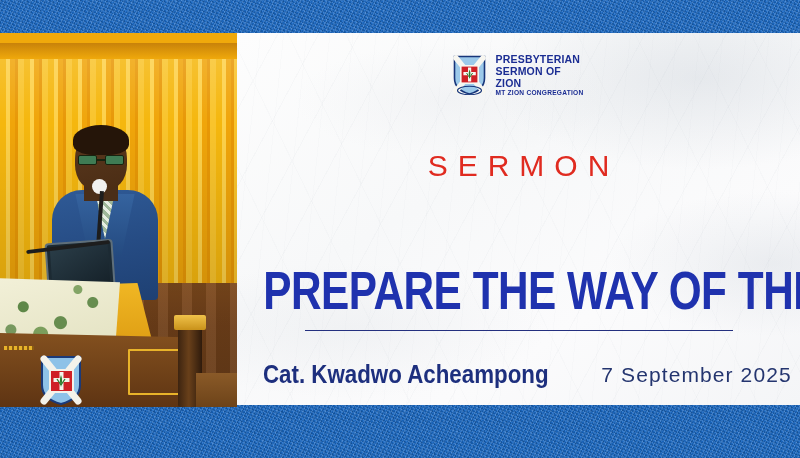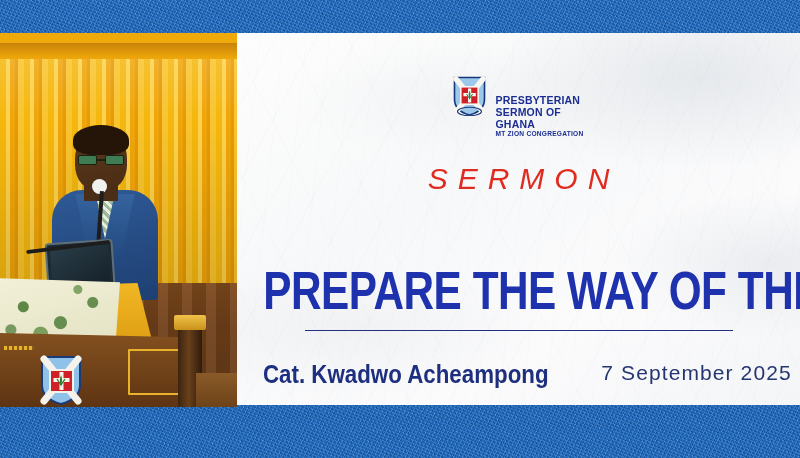--- a/index.html
+++ b/index.html
@@ -39,38 +39,37 @@
       repeating-linear-gradient(64deg, rgba(160,170,182,.045) 0 1px, rgba(255,255,255,0) 1px 52px),
       repeating-linear-gradient(96deg, rgba(168,176,188,.035) 0 1px, rgba(255,255,255,0) 1px 23px);
   }
 
   
   #logo-block {
     position:absolute; left:0; right:0; top:21px;
     display:flex; align-items:center; justify-content:center; gap:9px;
   }
   #crest { width:33px; height:40px; flex:0 0 auto; }
-  #logo-text { line-height:1.0;margin-top:41px; }
+  #logo-text { line-height:1.0; }
   #logo-text .l {
     font-size:10.5px; font-weight:bold; color:#1b2d93;
     letter-spacing:.2px; display:block; margin-bottom:1.5px;
   }
   #logo-text .sub {
     font-size:6.6px; font-weight:bold; color:#1b2d93;
     letter-spacing:.25px; display:block; margin-top:1px;
   }
 
   
   #sermon {
-    position:absolute; left:0; right:0; top:129px;
+    position:absolute; left:0; right:0; top:116px;
     text-align:center;
     font-size:30px; font-weight:400; color:#e02b20;
     letter-spacing:10px; text-indent:10px;
     font-family:"Liberation Sans", sans-serif;
-    font-style:italic;
   }
 
   
   #title {
     position:absolute; left:10px; right:10px; top:231px;
     text-align:center;
     font-family:"Liberation Sans Narrow","Liberation Sans", sans-serif;
     font-size:45px; font-weight:bold; color:#1f32ae;
     letter-spacing:-0.5px;
     transform:scaleX(.94) scaleY(1.18);
@@ -81,21 +80,21 @@
 
   
   #divider {
     position:absolute; left:68px; width:428px; top:297px; height:1px;
     background:#24307f;
   }
 
   
   #footer {
     position:absolute; left:26px; right:22px; top:328px;
-    display:flex; align-items:flex-start; justify-content:space-between;gap:44px;
+    display:flex; align-items:center; justify-content:space-between;gap:44px;
   }
   #speaker {
     font-family:"Liberation Sans Narrow","Liberation Sans", sans-serif;
     font-size:23px; font-weight:bold; color:#1d2f7e;
     transform:scaleY(1.14) scaleX(.97); transform-origin:left center;
     white-space:nowrap;
   }
   #date {
     font-size:21px; font-weight:400; color:#24356f;
     letter-spacing:1.1px; white-space:nowrap;
@@ -320,21 +319,21 @@
       <rect x="7" y="10" width="19" height="19" fill="#f7f6f0"></rect>
       <rect x="8.6" y="11.6" width="15.8" height="15.8" fill="#cf2026"></rect>
       <path d="M15 12.4 h3.2 v4.6 h4.6 v3.2 h-4.6 v6.2 h-3.2 v-6.2 h-4.6 v-3.2 h4.6 z" fill="#f7f6f0"></path>
       <path d="M16.6 14.6 q-1.6 4 0 9.4 q1.6 -5.6 0 -9.4 Z" fill="#2c7a2c"></path>
       <path d="M13.6 18 q1.6 2.4 3 4.6 M19.6 18 q-1.6 2.4 -3 4.6" stroke="#2c7a2c" stroke-width="1" fill="none"></path>
       <ellipse cx="16.5" cy="35.5" rx="12" ry="4.2" fill="none" stroke="#17357a" stroke-width="1.1"></ellipse>
     </svg>
     <div id="logo-text">
       <span class="l">PRESBYTERIAN</span>
       <span class="l">SERMON OF</span>
-      <span class="l">GHANA</span>
+      <span class="l">ZION</span>
       <span class="sub">MT ZION CONGREGATION</span>
     </div>
   </div>
 
   <div id="sermon">SERMON</div>
 
   <div id="title">PREPARE THE WAY OF THE LORD</div>
 
   <div id="divider"></div>
 

